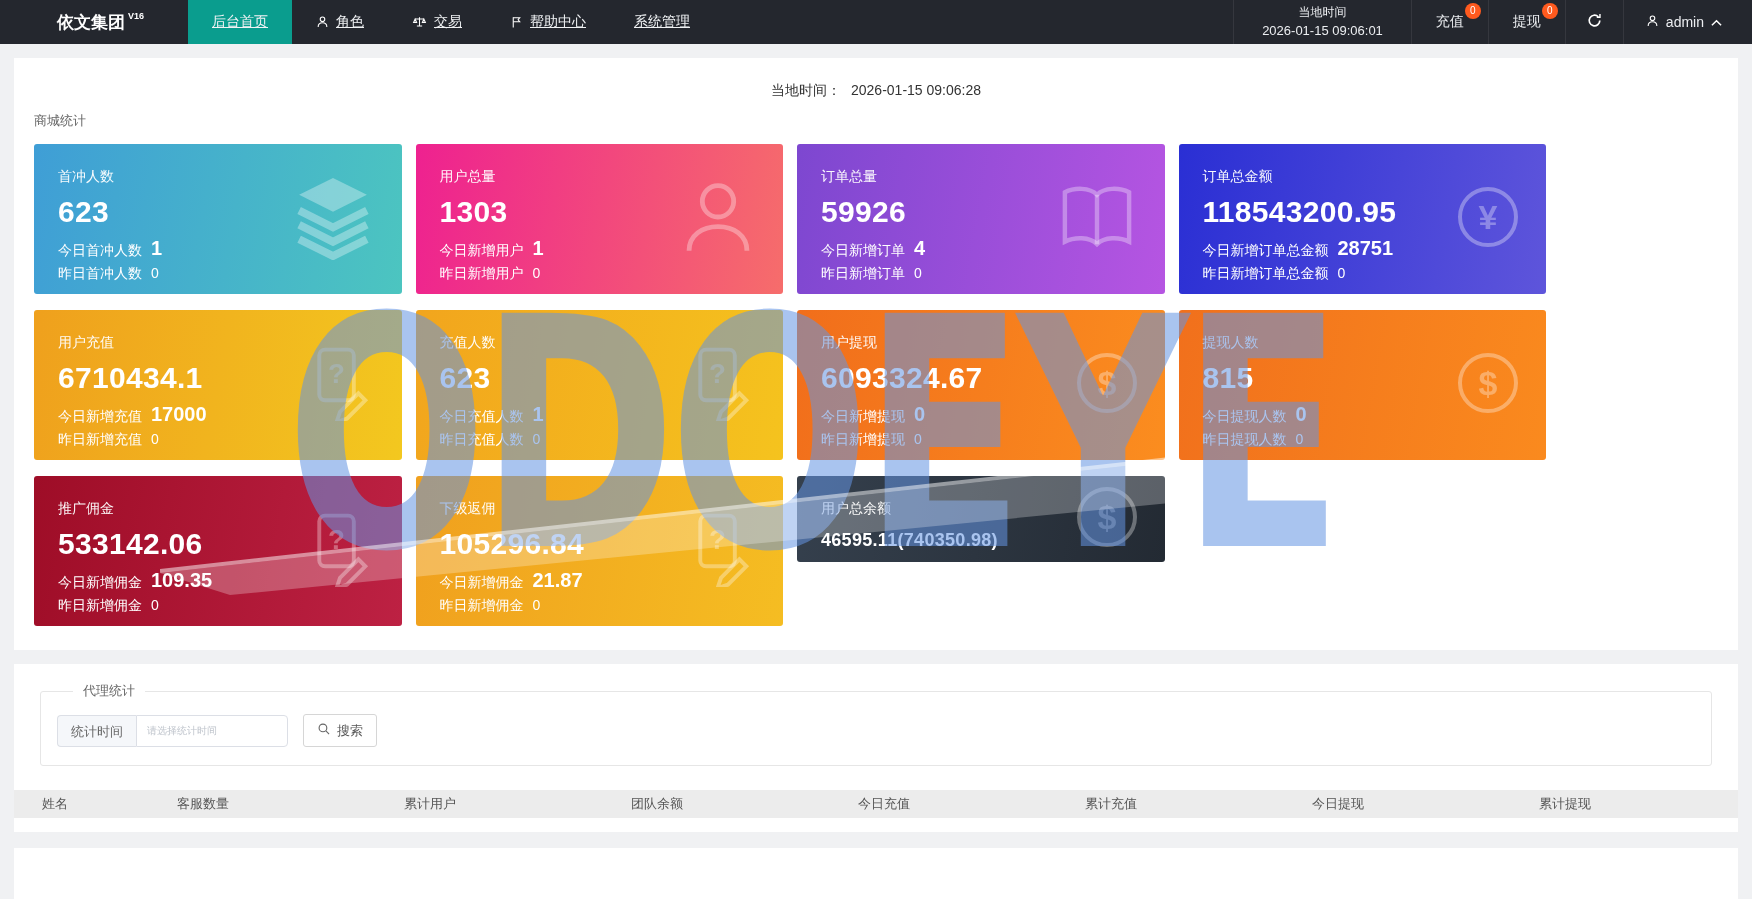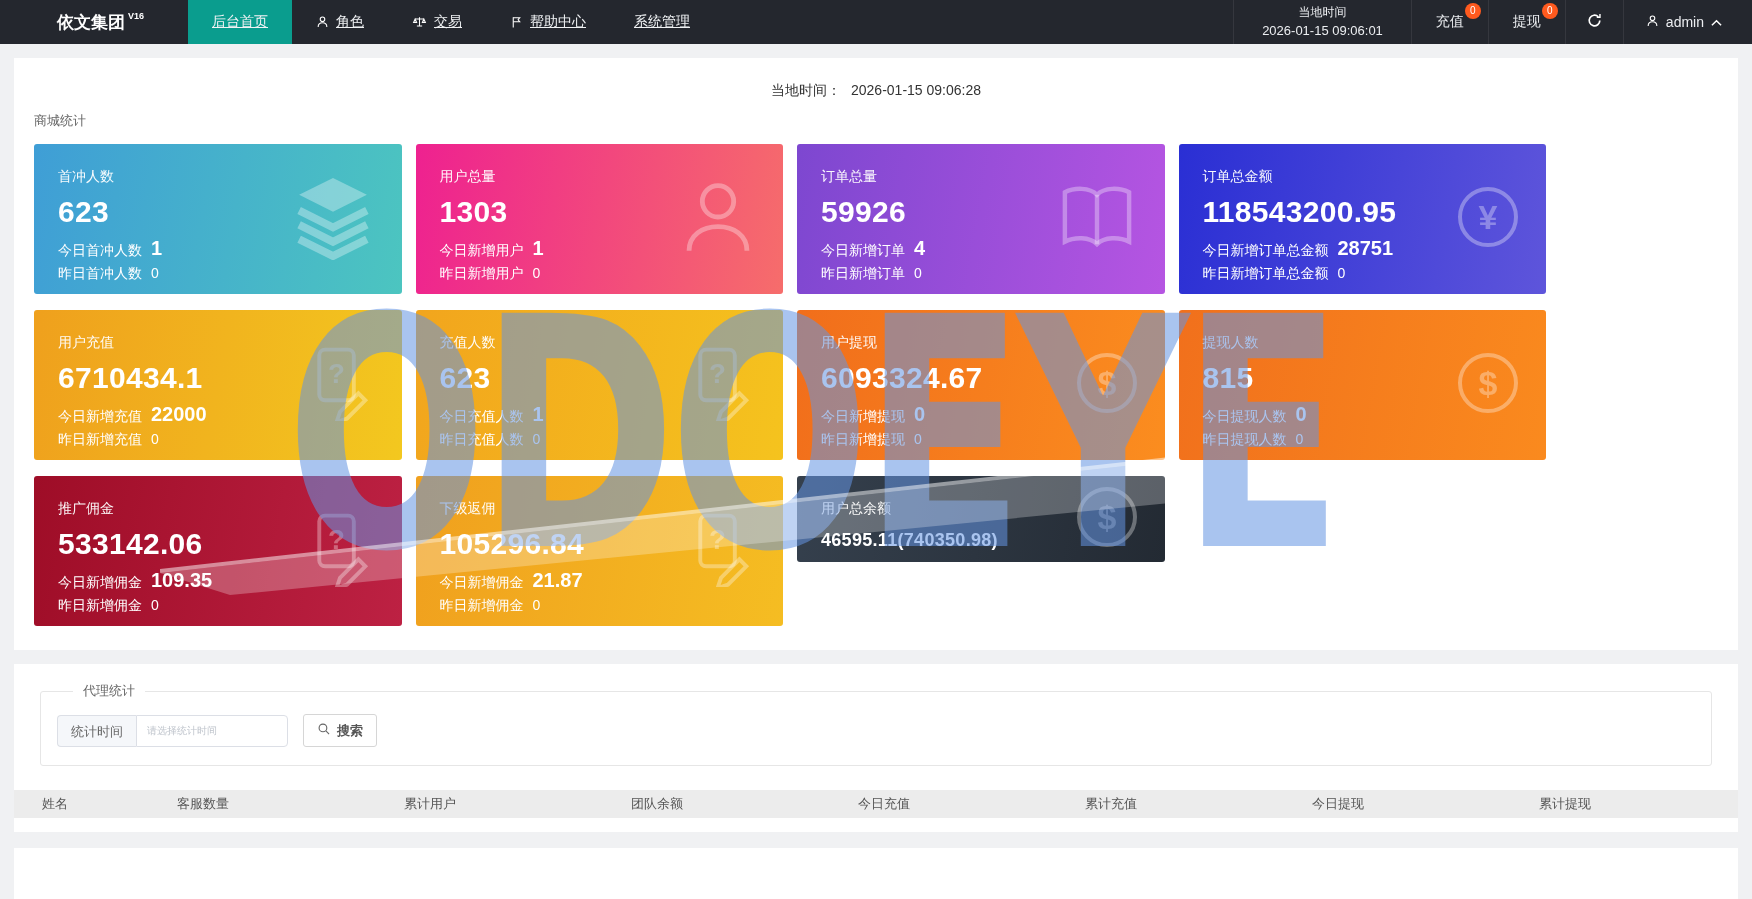--- a/index.html
+++ b/index.html
@@ -59,21 +59,21 @@
   .agent-fieldset { margin:0 26px; border:1px solid #e6e6e6; border-radius:3px; padding:14px 0 18px 16px; }
   .agent-fieldset legend { font-size:13px; color:#666; padding:0 10px; margin-left:16px; }
   .search-row { display:flex; align-items:center; }
   .input-group { display:flex; align-items:stretch; }
   .input-addon { background:#f5f7fa; border:1px solid #dcdfe6; border-right:none; border-radius:4px 0 0 4px;
     padding:0 13px; height:32px; line-height:31px; font-size:13px; color:#666; white-space:nowrap; }
   .time-input { border:1px solid #dcdfe6; border-radius:0 4px 4px 0; height:32px; width:152px;
     padding:0 10px; font-size:10px; color:#333; outline:none; font-family:inherit; }
   .time-input::placeholder { color:#bfc4cc; }
   .search-btn { margin-left:15px; height:33px; padding:0 13px; background:#fff; border:1px solid #d6d6d6;
-    border-radius:3px; font-size:13px; color:#555; display:flex; align-items:center; gap:6px; cursor:pointer; font-family:inherit;font-weight:bold; }
+    border-radius:3px; font-size:13px; color:#555; display:flex; align-items:center; gap:6px; cursor:pointer; font-family:inherit; }
 
   .table-header { margin-top:24px; background:#ececec; display:grid;
     grid-template-columns:135px repeat(7,1fr); height:28px; align-items:center; }
   .th { font-size:13px; color:#555; padding-left:28px; white-space:nowrap; }
 
   .panel3 { height:64px; margin-top:16px; }
 </style>
 </head>
 <body>
 
@@ -229,21 +229,21 @@
     <span class="card-icon"><svg width="64" height="64" viewBox="0 0 64 64" fill="none">
             <circle cx="32" cy="32" r="28" stroke="rgba(255,255,255,0.33)" stroke-width="4"></circle>
             <text x="32" y="44" text-anchor="middle" font-size="34" font-weight="bold" fill="rgba(255,255,255,0.33)">¥</text>
           </svg></span>
   </div>
       <div class="stat-card" style="background: linear-gradient(100deg, rgb(239, 160, 29), rgb(243, 200, 31));">
     <div class="card-title">用户充值</div>
     <div class="card-value">6710434.1</div>
     <div class="card-line today">
       <span class="line-label">今日新增充值</span>
-      <b class="line-num">22000</b>
+      <b class="line-num">17000</b>
     </div>
     <div class="card-line yest">
       <span class="line-label">昨日新增充值</span>
       <b class="line-num">0</b>
     </div>
     <span class="card-icon"><svg width="72" height="76" viewBox="0 0 60 66" fill="none" stroke="rgba(255,255,255,0.33)" stroke-width="3.4">
             <rect x="12" y="4" width="30" height="44" rx="5"></rect>
             <text x="27" y="33" text-anchor="middle" font-size="24" font-weight="bold" fill="rgba(255,255,255,0.33)" stroke="none">?</text>
             <path d="M30 58l16-16 6 6-16 16-9 3z"></path>
           </svg></span>

